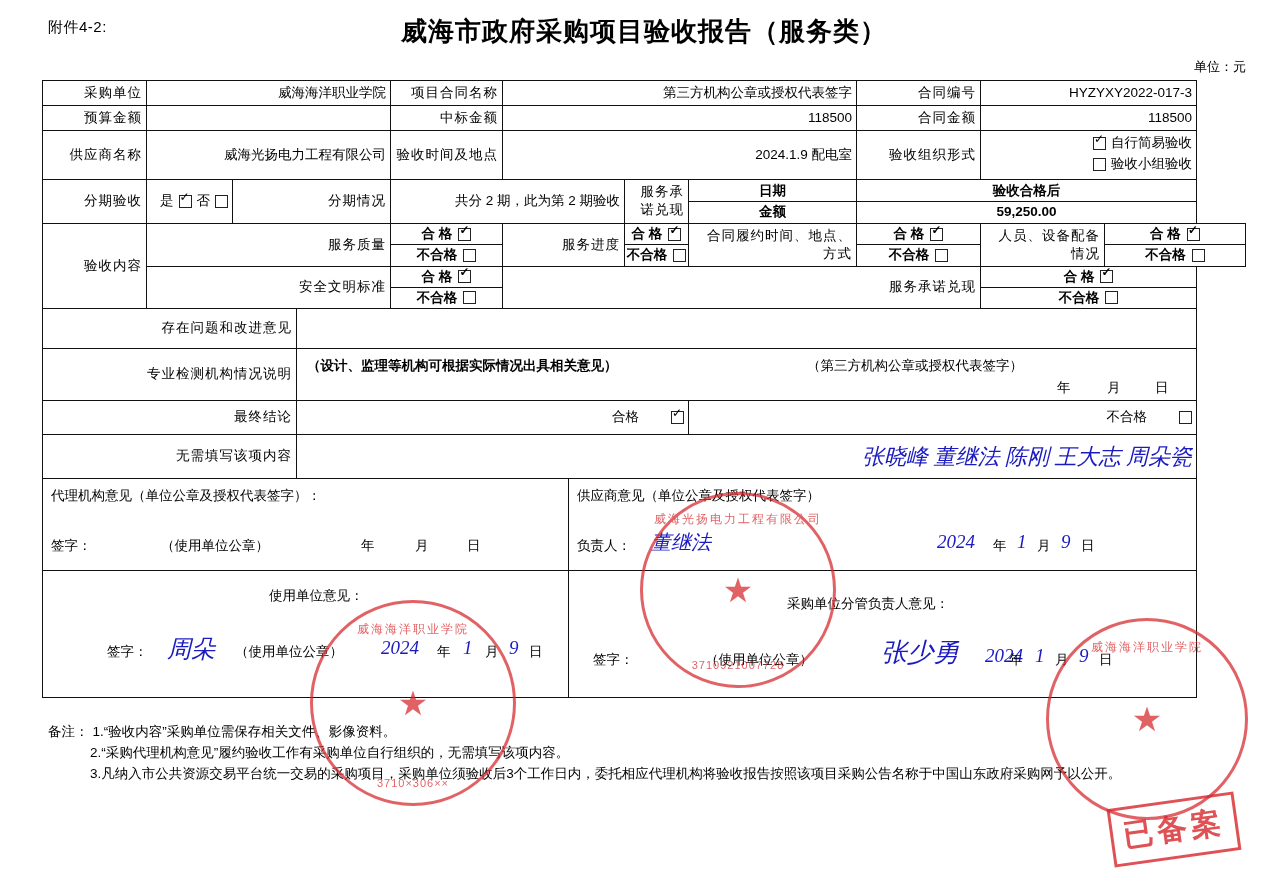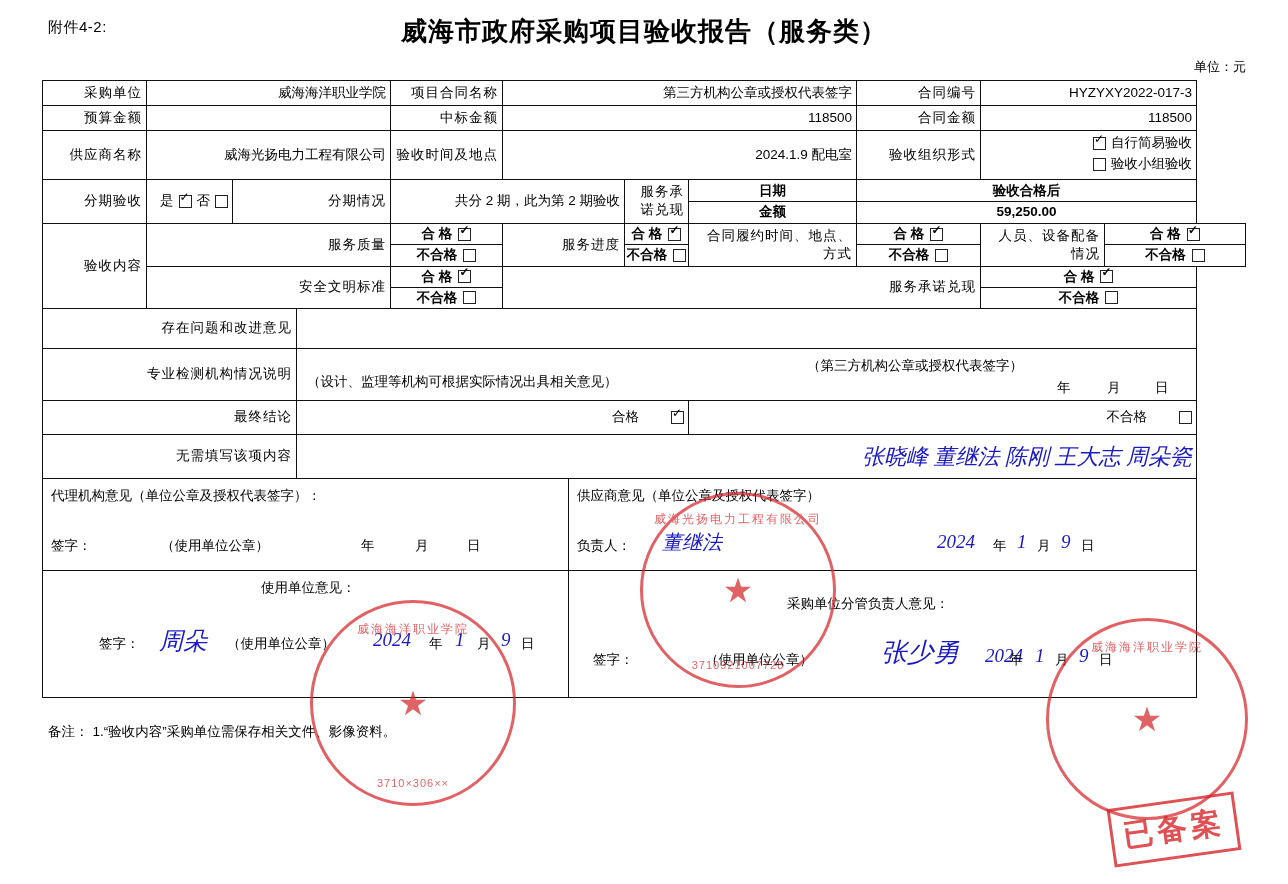--- a/index.html
+++ b/index.html
@@ -336,21 +336,21 @@
 
     <tr style="height:40px">
       <td colspan="4" class="lbl">存在问题和改进意见</td>
       <td colspan="12"></td>
     </tr>
 
     <tr style="height:52px">
       <td colspan="4" class="lbl">专业检测机构情况说明</td>
       <td colspan="12" style="position:relative;padding:0">
         <div style="position:relative;height:50px;">
-          <span style="position:absolute;left:10px;top:24px;">（设计、监理等机构可根据实际情况出具相关意见）</span>
+          <span style="position:absolute;left:10px;top:8px;font-weight:bold;">（设计、监理等机构可根据实际情况出具相关意见）</span>
           <span style="position:absolute;left:510px;top:8px;">（第三方机构公章或授权代表签字）</span>
           <span style="position:absolute;left:760px;top:30px;">年</span>
           <span style="position:absolute;left:810px;top:30px;">月</span>
           <span style="position:absolute;left:858px;top:30px;">日</span>
         </div>
       </td>
     </tr>
 
     <tr style="height:34px">
       <td colspan="4" class="lbl">最终结论</td>
@@ -385,33 +385,33 @@
           <span style="position:absolute;left:118px;top:58px;font-size:13.5px">（使用单位公章）</span>
           <span style="position:absolute;left:318px;top:58px;font-size:13.5px">年</span>
           <span style="position:absolute;left:372px;top:58px;font-size:13.5px">月</span>
           <span style="position:absolute;left:424px;top:58px;font-size:13.5px">日</span>
         </div>
       </td>
       <td colspan="8" style="padding:0;vertical-align:top">
         <div style="position:relative;height:90px;">
           <span style="position:absolute;left:8px;top:8px;font-size:13.5px">供应商意见（单位公章及授权代表签字）</span>
           <span style="position:absolute;left:8px;top:58px;font-size:13.5px">负责人：</span>
-          <span class="hand-blue" style="position:absolute;left:93px;top:50px;">董继法</span>
+          <span class="hand-blue" style="position:absolute;left:82px;top:50px;">董继法</span>
           <span class="date-hand" style="position:absolute;left:368px;top:50px;">2024</span>
           <span style="position:absolute;left:424px;top:58px;font-size:13.5px">年</span>
           <span class="date-hand" style="position:absolute;left:448px;top:50px;">1</span>
           <span style="position:absolute;left:468px;top:58px;font-size:13.5px">月</span>
           <span class="date-hand" style="position:absolute;left:492px;top:50px;">9</span>
           <span style="position:absolute;left:512px;top:58px;font-size:13.5px">日</span>
         </div>
       </td>
     </tr>
 
     <tr style="height:96px">
-      <td colspan="8" style="padding:0;vertical-align:top">
+      <td colspan="8" style="padding:8px;vertical-align:top">
         <div style="position:relative;height:94px;">
           <span style="position:absolute;left:218px;top:8px;font-size:13.5px">使用单位意见：</span>
           <span style="position:absolute;left:56px;top:64px;font-size:13.5px">签字：</span>
           <span class="hand-blue" style="position:absolute;left:116px;top:54px;font-size:24px">周朵</span>
           <span style="position:absolute;left:184px;top:64px;font-size:13.5px">（使用单位公章）</span>
           <span class="date-hand" style="position:absolute;left:330px;top:56px;">2024</span>
           <span style="position:absolute;left:386px;top:64px;font-size:13.5px">年</span>
           <span class="date-hand" style="position:absolute;left:412px;top:56px;">1</span>
           <span style="position:absolute;left:434px;top:64px;font-size:13.5px">月</span>
           <span class="date-hand" style="position:absolute;left:458px;top:56px;">9</span>
@@ -433,20 +433,22 @@
         </div>
       </td>
     </tr>
   </tbody>
     </table>
 
   <div class="notes">
     <span class="n-line">
       <span>备注：</span><span style="padding-left:4px">1.“验收内容”采购单位需保存相关文件、影像资料。</span>
     </span>
+    <span class="n-line" style="padding-left:42px">2.“采购代理机构意见”履约验收工作有采购单位自行组织的，无需填写该项内容。</span>
+    <span class="n-line" style="padding-left:42px">3.凡纳入市公共资源交易平台统一交易的采购项目，采购单位须验收后3个工作日内，委托相应代理机构将验收报告按照该项目采购公告名称于中国山东政府采购网予以公开。</span>
   </div>
 
   <div class="stamp" style="left:640px;top:492px;width:190px;height:190px;">
     <div class="inner-star">★</div>
     <div class="arc" style="top:16px;">威海光扬电力工程有限公司</div>
     <div class="stamp-num">3710921007728</div>
   </div>
 
   <div class="stamp" style="left:310px;top:600px;width:200px;height:200px;">
     <div class="inner-star">★</div>

